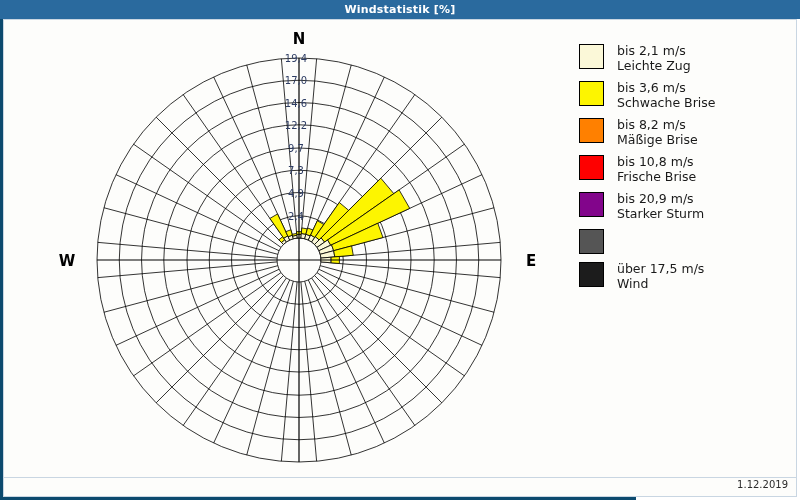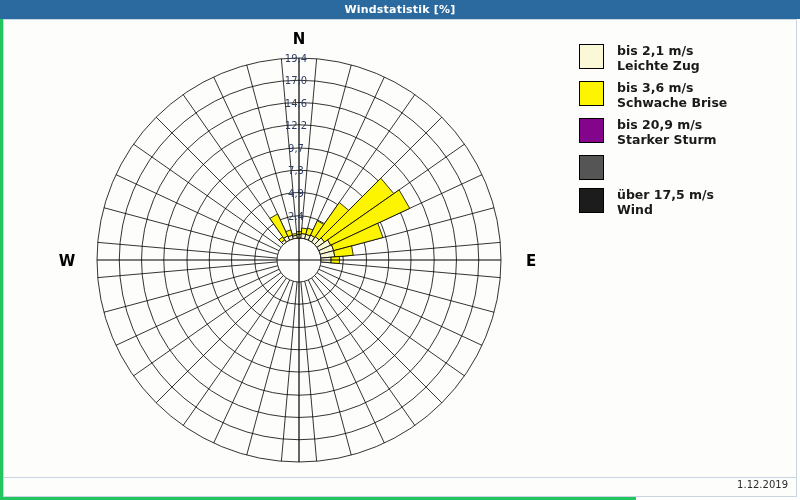--- a/index.html
+++ b/index.html
@@ -3,21 +3,21 @@
 <meta charset="utf-8">
 <style>
   html,body{margin:0;padding:0;}
   body{
     width:800px;height:500px;overflow:hidden;
     font-family:"DejaVu Sans","Liberation Sans",sans-serif;
     background:#ffffff;
   }
   #app{
     position:relative;width:636px;height:500px;
-    background:#22c55e;
+    background:#0c4a6e;
     box-sizing:border-box;
   }
   
   #titlebar{
     position:absolute;left:0;top:0;width:800px;height:19px;
     background:#2a6a9e;
     color:#ffffff;
     font-size:11px;font-weight:bold;
     display:flex;align-items:center;justify-content:center;
     letter-spacing:.2px;
@@ -52,21 +52,20 @@
     font-size:10px;fill:#2d3c63;
     font-family:"DejaVu Sans","Liberation Sans",sans-serif;
   }
   .gridline{stroke:#000;stroke-width:.8;fill:none;}
   .axisline{stroke:#000;stroke-width:1.2;fill:none;}
   .petal{stroke:#000;stroke-width:.8;}
   
   #legend{
     position:absolute;left:575px;top:23px;
     width:210px;
-    font-weight:bold;
   }
   .leg-row{
     display:flex;align-items:flex-start;
     margin-bottom:7px;
   }
   .swatch{
     width:25px;height:25px;
     border:1px solid #000;
     box-sizing:border-box;
     flex:0 0 auto;
@@ -199,20 +198,34 @@
           </div>
         </div>
         <div class="leg-row">
           <div class="swatch" style="background: rgb(253, 245, 0);"></div>
           <div class="leg-text">
             <div>bis 3,6 m/s</div>
             <div>Schwache Brise</div>
           </div>
         </div>
         <div class="leg-row">
+          <div class="swatch" style="background: rgb(255, 128, 0);"></div>
+          <div class="leg-text">
+            <div>bis 8,2 m/s</div>
+            <div>Mäßige Brise</div>
+          </div>
+        </div>
+        <div class="leg-row">
+          <div class="swatch" style="background: rgb(254, 0, 0);"></div>
+          <div class="leg-text">
+            <div>bis 10,8 m/s</div>
+            <div>Frische Brise</div>
+          </div>
+        </div>
+        <div class="leg-row">
           <div class="swatch" style="background: rgb(130, 5, 139);"></div>
           <div class="leg-text">
             <div>bis 20,9 m/s</div>
             <div>Starker Sturm</div>
           </div>
         </div>
         <div class="leg-row">
           <div class="swatch" style="background: rgb(85, 85, 85);"></div>
         </div>
         <div class="leg-row">

